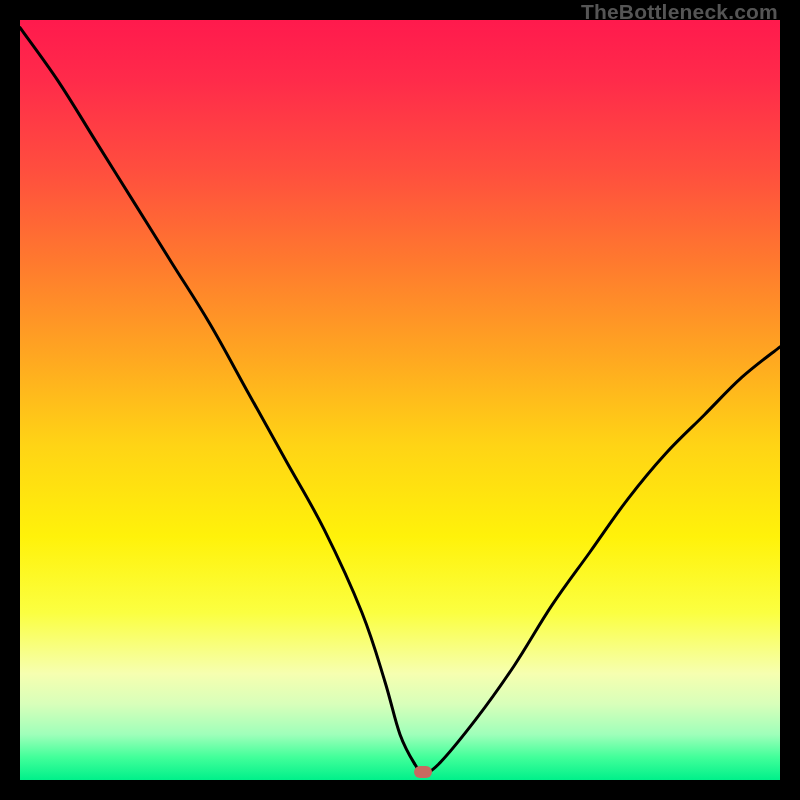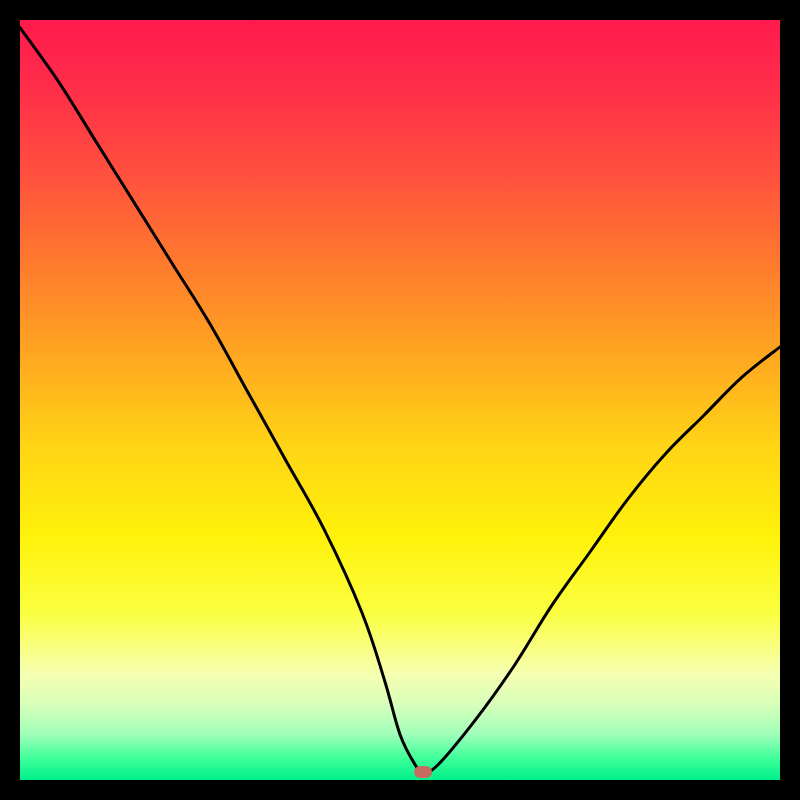--- a/index.html
+++ b/index.html
@@ -62,20 +62,21 @@
     height: 12px;
     border-radius: 6px;
     transform: translate(-50%, -50%);
     background: #c86a60;
   }
 </style>
 </head>
 <body>
 
 <div class="stage">
+  <div class="watermark">TheBottleneck.com</div>
 
   <div class="plot-area">
     <svg class="curve" viewBox="0 0 760 760" preserveAspectRatio="none">
       <path id="curve-path" fill="none" stroke="#000000" stroke-width="3" stroke-linecap="round" stroke-linejoin="round" d="M 0.0 7.6 C 6.8 17.2, 24.3 40.3, 38.0 60.8 C 51.7 81.3, 62.3 99.7, 76.0 121.6 C 89.7 143.5, 100.3 160.5, 114.0 182.4 C 127.7 204.3, 138.3 221.3, 152.0 243.2 C 165.7 265.1, 176.3 280.7, 190.0 304.0 C 203.7 327.3, 214.3 347.8, 228.0 372.4 C 241.7 397.0, 252.3 416.2, 266.0 440.8 C 279.7 465.4, 290.3 481.8, 304.0 509.2 C 317.7 536.6, 331.1 565.4, 342.0 592.8 C 352.9 620.2, 358.0 639.3, 364.8 661.2 C 371.6 683.1, 374.5 699.4, 380.0 714.4 C 385.5 729.4, 391.1 738.0, 395.2 744.8 C 399.3 751.6, 398.7 752.4, 402.8 752.4 C 406.9 752.4, 408.4 754.4, 418.0 744.8 C 427.6 735.2, 442.3 717.0, 456.0 699.2 C 469.7 681.4, 480.3 666.5, 494.0 646.0 C 507.7 625.5, 518.3 605.7, 532.0 585.2 C 545.7 564.7, 556.3 551.2, 570.0 532.0 C 583.7 512.8, 594.3 496.6, 608.0 478.8 C 621.7 461.0, 632.3 448.2, 646.0 433.2 C 659.7 418.2, 670.3 408.9, 684.0 395.2 C 697.7 381.5, 708.3 369.5, 722.0 357.2 C 735.7 344.9, 753.2 332.3, 760.0 326.8"></path>
     </svg>
     <div id="marker" class="marker" style="left: 402.8px; top: 752.4px; background: rgb(200, 106, 96);"></div>
   </div>
 </div>
 
 </body></html>

